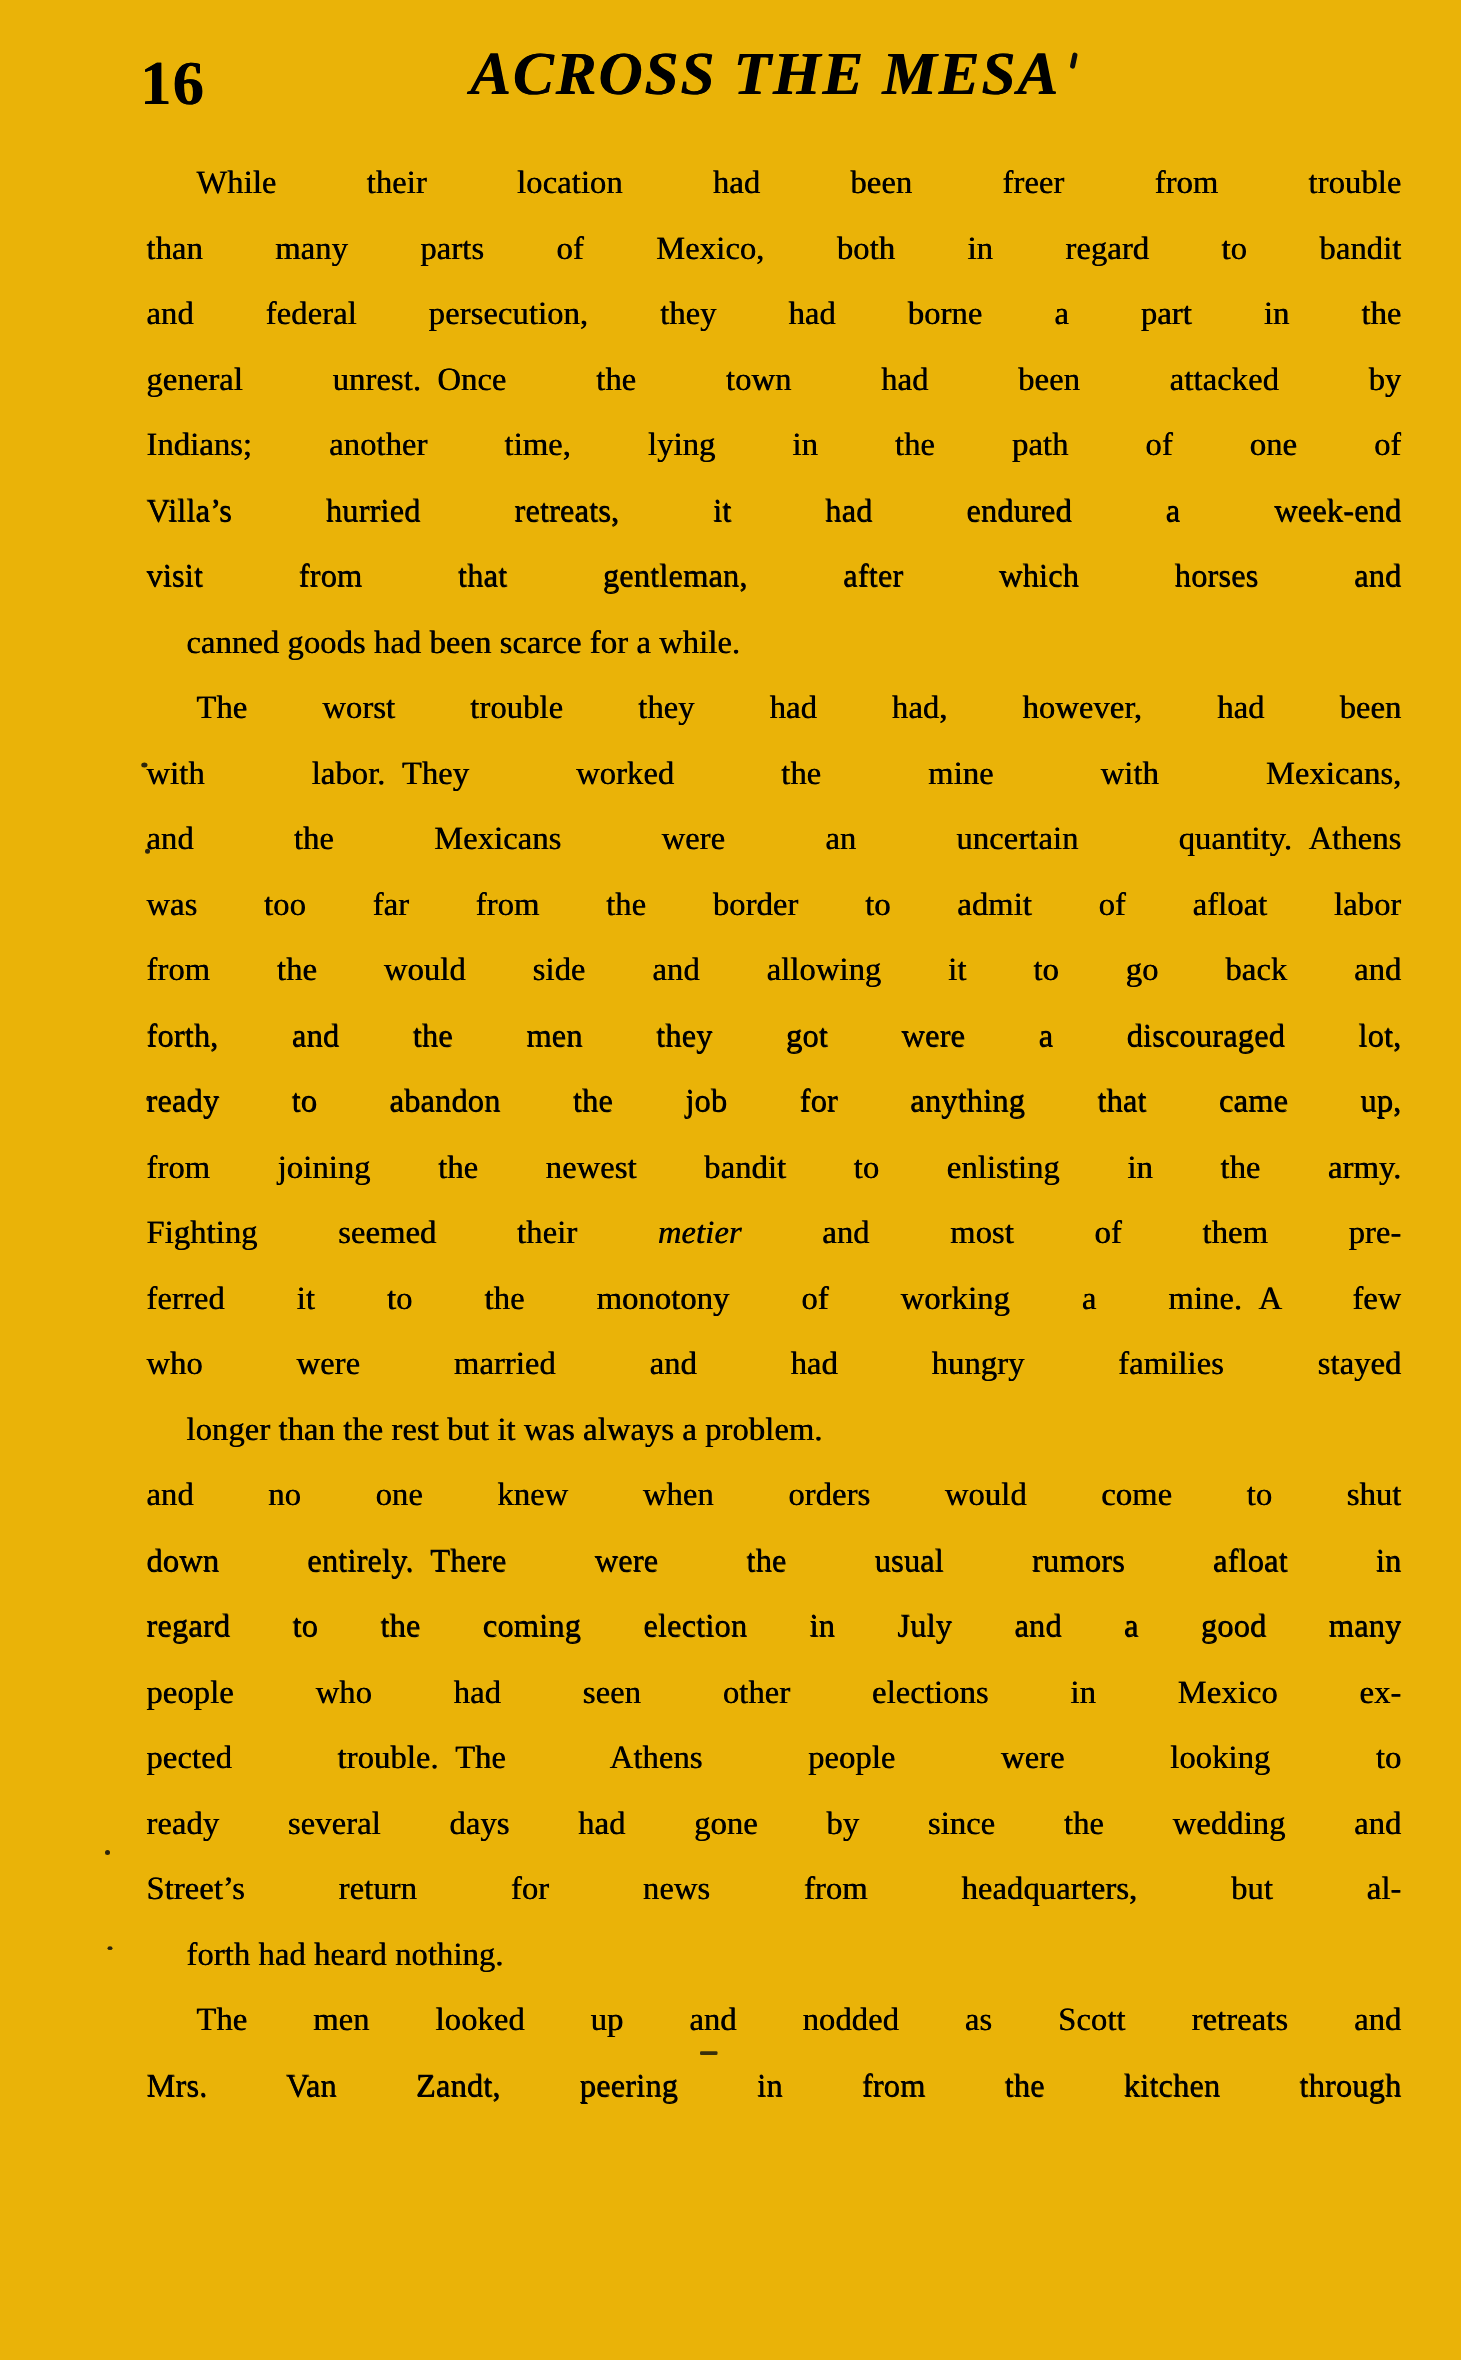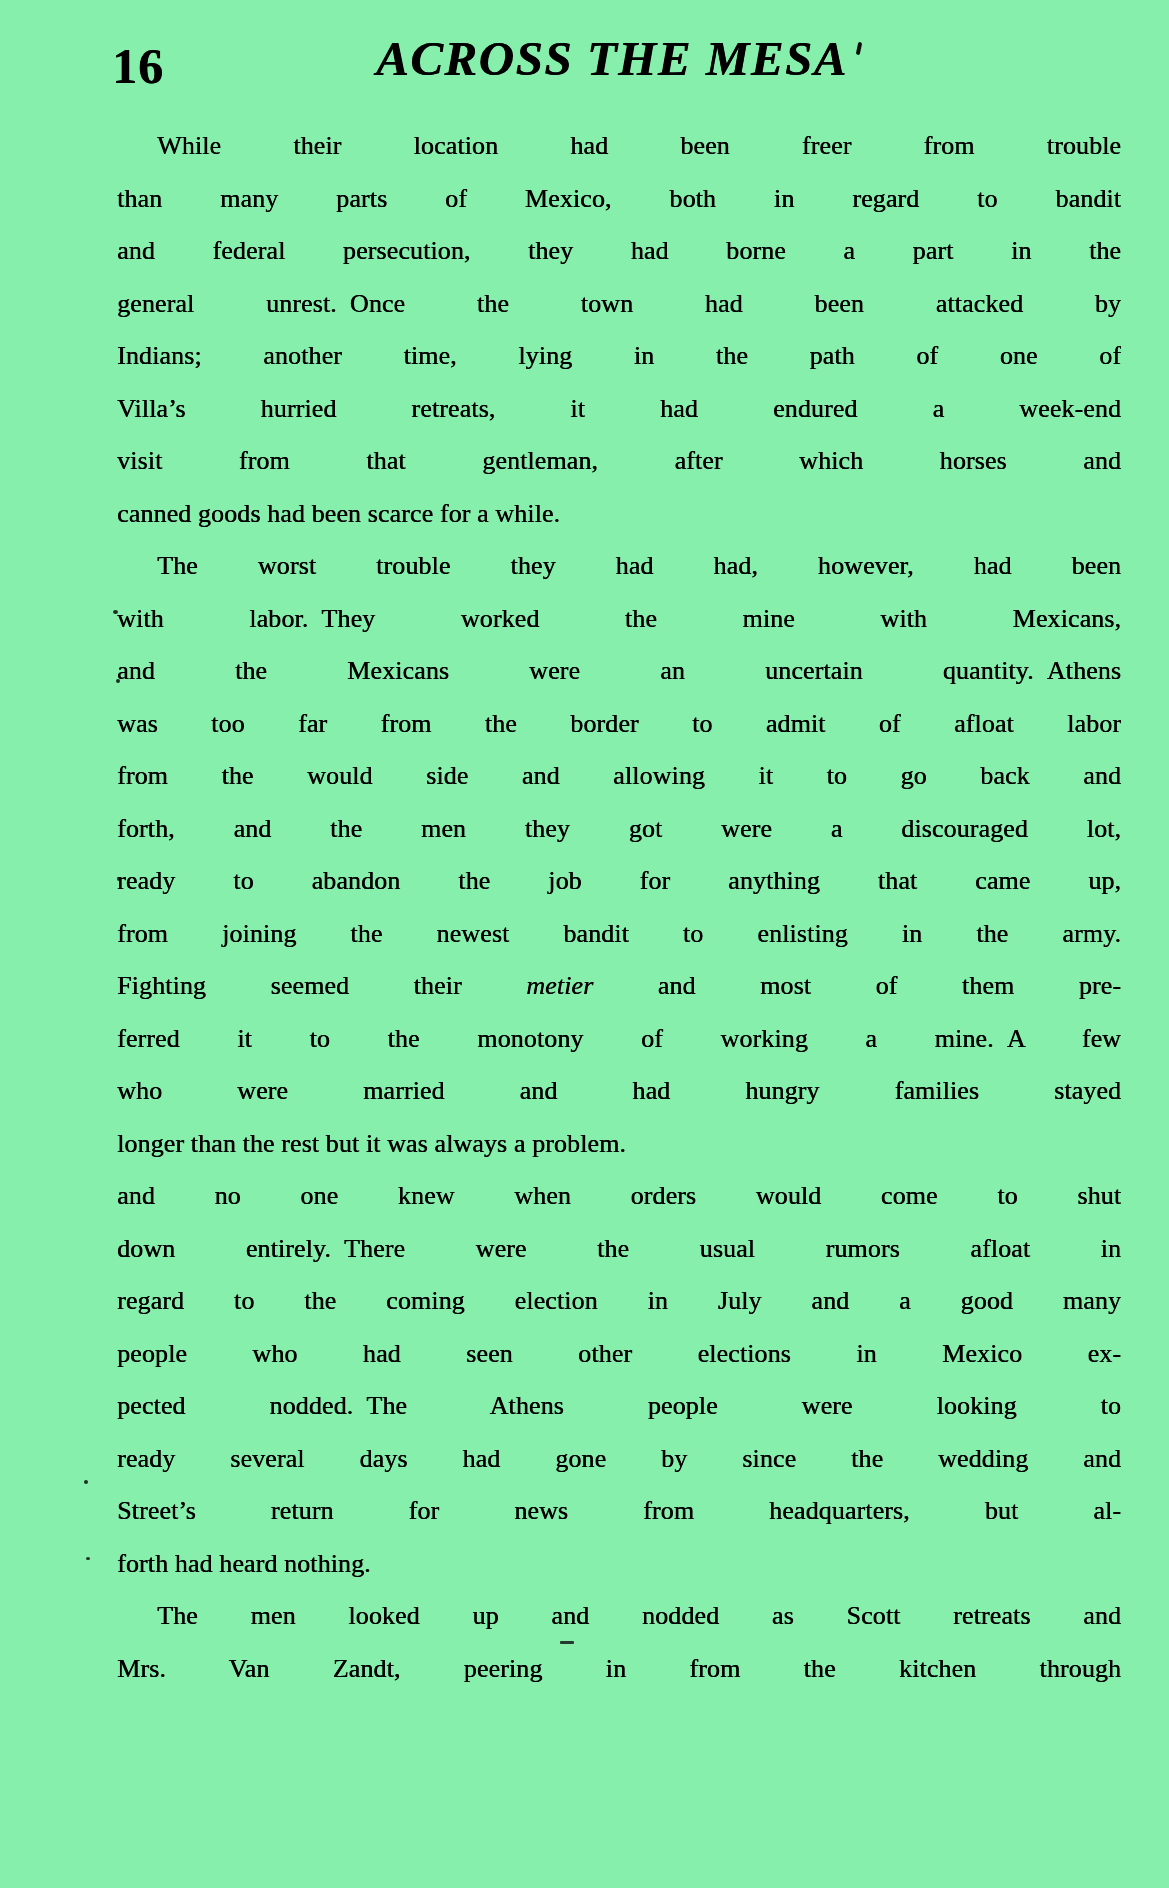--- a/index.html
+++ b/index.html
@@ -6,21 +6,21 @@
   html, body { background: #ffffff; }
   body {
     width: 1169px; height: 1888px;
     position: relative;
     overflow: hidden;
     font-family: "Liberation Serif", "DejaVu Serif", serif;
     color: #000;
   }
   .sheet {
     position: absolute; inset: 0;
-    background: #86efac;
+    background: #eab308;
   }
   
   .ink { text-shadow: 0.45px 0.35px 0 currentColor; }
 
   .page-number {
     position: absolute;
     left: 112px; top: 41px;
     font-size: 50px; line-height: 1;
     font-weight: bold;
     letter-spacing: 1px;
@@ -45,21 +45,21 @@
   .paragraph { margin: 0; }
   .line {
     height: 52.5px;
     overflow: hidden;
     text-align: justify;
     text-align-last: justify;
     text-justify: inter-word;
     white-space: normal;
   }
   .line.indent { text-indent: 40px; }
-  .line.para-end { text-align-last: left; }
+  .line.para-end { text-align-last: left; margin-left: 32px; }
   .it { font-style: italic; }
 
   .artifact {
     position: absolute;
     background: #0c0c0c;
   }
   .dot { border-radius: 50%; opacity: 0.85; }
   .tick { border-radius: 2px; transform: rotate(12deg); }
   .dash { border-radius: 1px; opacity: 0.8; }
 </style>
@@ -98,21 +98,21 @@
       <div class="line">ferred it to the monotony of working a mine. A few</div>
       <div class="line">who were married and had hungry families stayed</div>
       <div class="line para-end">longer than the rest but it was always a problem.</div>
     </div>
 
     <div class="paragraph">
       <div class="line">and no one knew when orders would come to shut</div>
       <div class="line">down entirely. There were the usual rumors afloat in</div>
       <div class="line">regard to the coming election in July and a good many</div>
       <div class="line">people who had seen other elections in Mexico ex-</div>
-      <div class="line">pected nodded. The Athens people were looking to</div>
+      <div class="line">pected trouble. The Athens people were looking to</div>
       <div class="line">ready several days had gone by since the wedding and</div>
       <div class="line">Street’s return for news from headquarters, but al-</div>
       <div class="line para-end">forth had heard nothing.</div>
     </div>
 
     <div class="paragraph">
       <div class="line indent">The men looked up and nodded as Scott retreats and</div>
       <div class="line">Mrs. Van Zandt, peering in from the kitchen through</div>
     </div>
 

